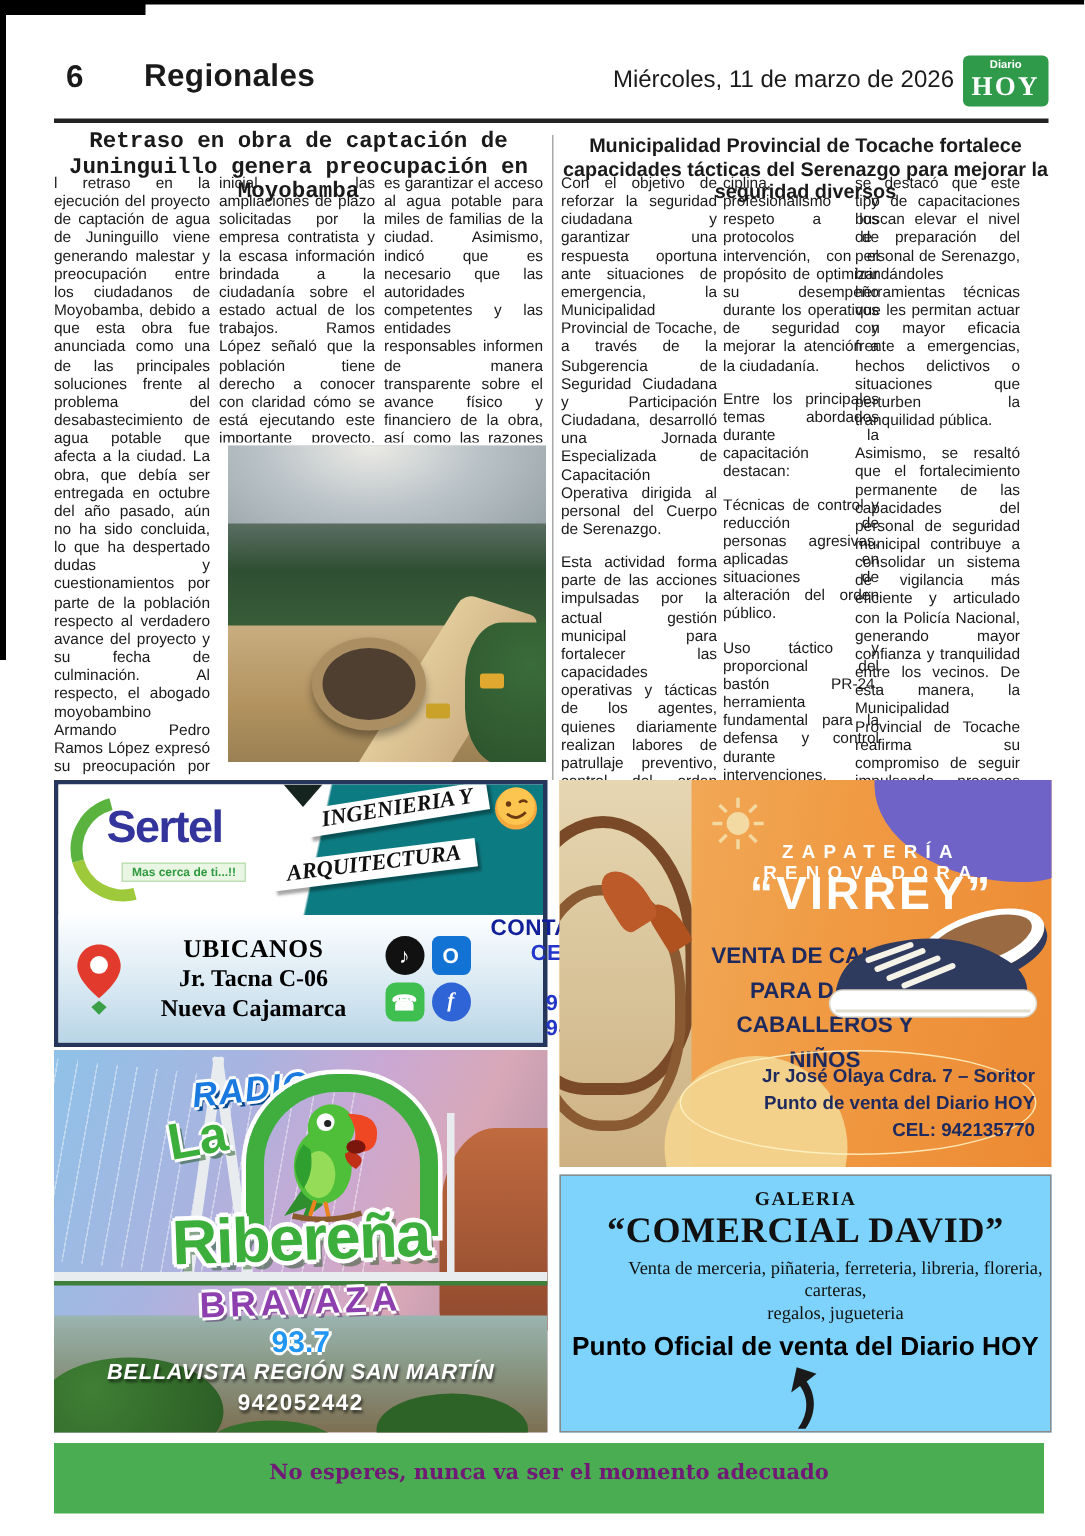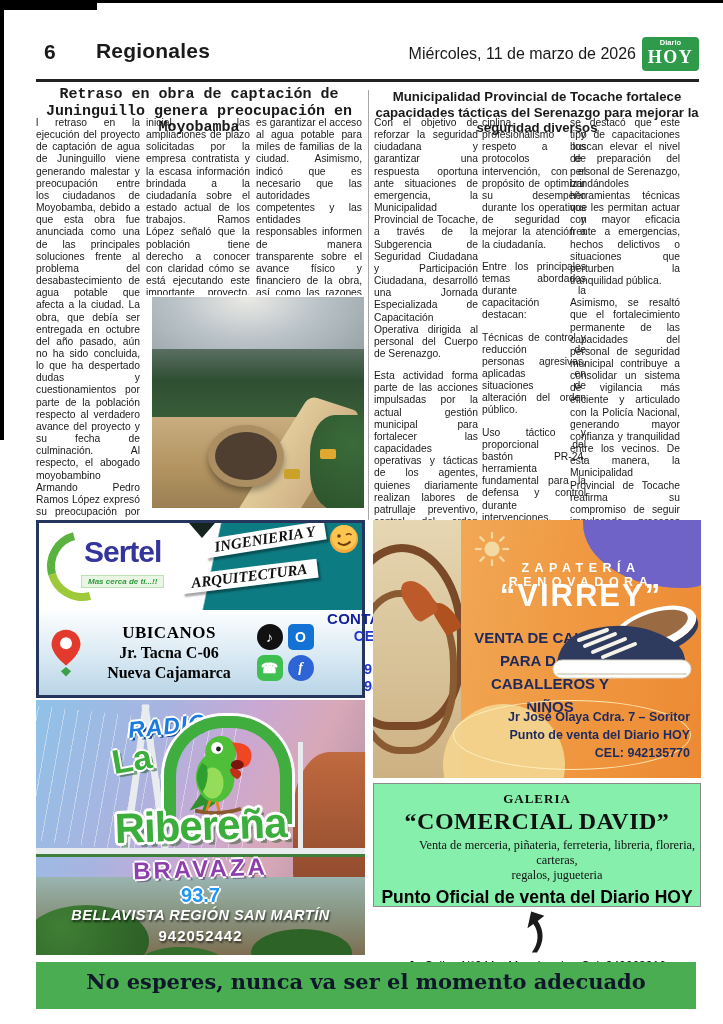--- a/index.html
+++ b/index.html
@@ -39,22 +39,22 @@
   .ph-ground{position:absolute;left:0;top:120px;width:100%;height:91px;background:linear-gradient(180deg,#c9ad80,#b1925f 60%,#9a8054);}
   .ph-road{position:absolute;left:118px;top:98px;width:54px;height:140px;background:linear-gradient(90deg,#e2cb9b,#cdb184);transform:rotate(18deg) skewX(-14deg);border-radius:8px;}
   .ph-tank{position:absolute;left:56px;top:128px;width:62px;height:48px;border-radius:50%;background:#4e3f30;border:7px solid #ab8f63;box-shadow:0 4px 6px rgba(0,0,0,.35);}
   .ph-bush{position:absolute;right:-8px;top:118px;width:62px;height:95px;background:radial-gradient(circle at 70% 30%,#3a6b3a,#2c522c);border-radius:40% 0 0 40%;}
   .ph-exc{position:absolute;left:168px;top:152px;width:16px;height:10px;background:#e0a82e;border-radius:2px;box-shadow:-36px 20px 0 #caa22a;}
 
   
   .ad-sertel{position:absolute;left:36px;top:520px;width:329px;height:178px;border:3px solid #25355c;box-sizing:border-box;background:#fff;}
   .st-top{position:relative;height:90px;background:linear-gradient(102deg,#ffffff 53%,#0d7b82 53.5%);overflow:hidden;}
   .st-arc{position:absolute;left:8px;top:8px;width:54px;height:54px;border-radius:50%;border:8px solid transparent;border-left-color:#5ab33e;border-bottom-color:#9dc93a;transform:rotate(30deg);}
-  .st-name{position:absolute;left:32px;top:12px;font-size:30px;font-weight:bold;color:#33349c;letter-spacing:-1px;margin-left:13px;}
-  .st-tag{position:absolute;left:42px;top:52px;background:#eaf6e4;color:#2f9a3f;font-size:8px;font-style:italic;font-weight:bold;padding:1px 6px;border:1px solid #bfe0b5;white-space:nowrap;}
+  .st-name{position:absolute;left:32px;top:12px;font-size:30px;font-weight:bold;color:#33349c;letter-spacing:-1px;}
+  .st-tag{position:absolute;left:42px;top:52px;background:#eaf6e4;color:#2f9a3f;font-size:8px;font-weight:bold;padding:1px 6px;border:1px solid #bfe0b5;white-space:nowrap;}
   .st-bow{position:absolute;left:150px;top:0;width:0;height:0;border-left:13px solid transparent;border-right:13px solid transparent;border-top:15px solid #15241f;}
   .st-label{position:absolute;background:#fff;color:#111;font-family:"Liberation Serif",serif;font-weight:bold;font-style:italic;font-size:15px;padding:1px 10px;box-shadow:2px 3px 2px rgba(0,0,0,.35);white-space:nowrap;}
   .st-l1{right:36px;top:7px;transform:rotate(-9deg);}
   .st-l2{right:44px;top:44px;transform:rotate(-7deg);}
   .st-emoji{position:absolute;right:3px;top:1px;width:30px;height:30px;}
   .st-bottom{position:absolute;left:0;right:0;bottom:0;height:85px;background:linear-gradient(180deg,#fdfeff 0%,#d9e9f3 55%,#b9d5e6 100%);display:flex;align-items:center;padding:0 10px;box-sizing:border-box;gap:12px;}
   .st-pin{width:34px;flex:0 0 auto;}
   .st-addr{flex:0 0 148px;text-align:center;font-family:"Liberation Serif",serif;font-weight:bold;color:#000;line-height:20px;}
   .st-addr .a1{font-size:17px;letter-spacing:.5px;}
   .st-addr .a2,.st-addr .a3{font-size:16px;}
@@ -98,30 +98,30 @@
   .rd-la{position:absolute;left:76px;top:40px;transform:rotate(-10deg);font-size:34px;font-weight:900;color:#3cae3c;text-shadow:-2px 0 #fff,2px 0 #fff,0 -2px #fff,0 2px #fff,3px 4px 0 rgba(20,80,20,.5);}
   .rd-arch{position:absolute;left:128px;top:16px;width:104px;height:96px;border:12px solid #3fae3e;border-bottom:none;border-radius:60px 60px 0 0;box-shadow:0 0 0 3px #ffffff;}
   .rd-parrot{position:absolute;left:140px;top:26px;width:84px;height:92px;}
   .rd-name{position:absolute;left:0;right:0;top:102px;text-align:center;transform:rotate(-2deg);font-size:42px;font-weight:900;color:#3cae3c;letter-spacing:-1px;text-shadow:-3px 0 #fff,3px 0 #fff,0 -3px #fff,0 3px #fff,-2px -2px #fff,2px 2px #fff,-2px 2px #fff,2px -2px #fff,4px 5px 0 rgba(20,80,20,.45);}
   .rd-slogan{position:absolute;left:0;right:0;top:155px;text-align:center;transform:rotate(-2deg);font-size:24px;font-weight:900;letter-spacing:3px;color:#8e3fae;text-shadow:-2px 0 #fff,2px 0 #fff,0 -2px #fff,0 2px #fff,2px 3px 0 rgba(60,0,80,.4);}
   .rd-freq{position:absolute;left:0;right:0;top:184px;text-align:center;font-size:20px;font-weight:900;color:#2196f3;text-shadow:-2px 0 #fff,2px 0 #fff,0 -2px #fff,0 2px #fff;}
   .rd-loc{position:absolute;left:0;right:0;top:207px;text-align:center;font-size:14.5px;font-weight:800;font-style:italic;color:#fff;letter-spacing:.5px;text-shadow:1px 2px 2px rgba(0,0,0,.6);}
   .rd-phone{position:absolute;left:0;right:0;top:227px;text-align:center;font-size:15px;font-weight:800;color:#fff;letter-spacing:1px;text-shadow:1px 2px 2px rgba(0,0,0,.6);}
 
   
-  .ad-david{position:absolute;left:373px;top:783px;width:328px;height:124px;background:#86efac;border:1px solid #8a8a8a;box-sizing:border-box;text-align:center;font-family:"Liberation Serif",serif;color:#111;}
+  .ad-david{position:absolute;left:373px;top:783px;width:328px;height:172px;background:#7dd3fc;border:1px solid #8a8a8a;box-sizing:border-box;text-align:center;font-family:"Liberation Serif",serif;color:#111;}
   .dv-galeria{margin-top:7px;font-size:13px;font-weight:bold;letter-spacing:1px;}
   .dv-name{font-size:24px;font-weight:bold;letter-spacing:.5px;margin-top:1px;}
   .dv-desc{font-size:12.3px;line-height:15px;margin-top:3px;margin-left:40px;}
   .dv-pos{font-family:"Liberation Sans",sans-serif;font-size:17.5px;font-weight:800;margin-top:4px;color:#000;}
   .dv-arrow{margin:2px auto 0;width:30px;height:44px;}
   .dv-addr{font-family:"Liberation Sans",sans-serif;font-size:12px;font-weight:normal;margin-top:1px;}
 
   
-  .banner{position:absolute;left:36px;top:962px;width:660px;height:47px;background:#4aad52;color:#0f172a;text-align:center;font-family:"DejaVu Serif",serif;font-weight:bold;font-size:21px;line-height:40px;}
+  .banner{position:absolute;left:36px;top:962px;width:660px;height:47px;background:#4aad52;color:#701a75;text-align:center;font-family:"DejaVu Serif",serif;font-weight:bold;font-size:14px;line-height:40px;}
 </style>
 </head>
 <body>
 
 <div class="page">
 
   <div class="art-top"></div>
   <div class="art-corner-h"></div>
   <div class="art-corner-v"></div>
 

